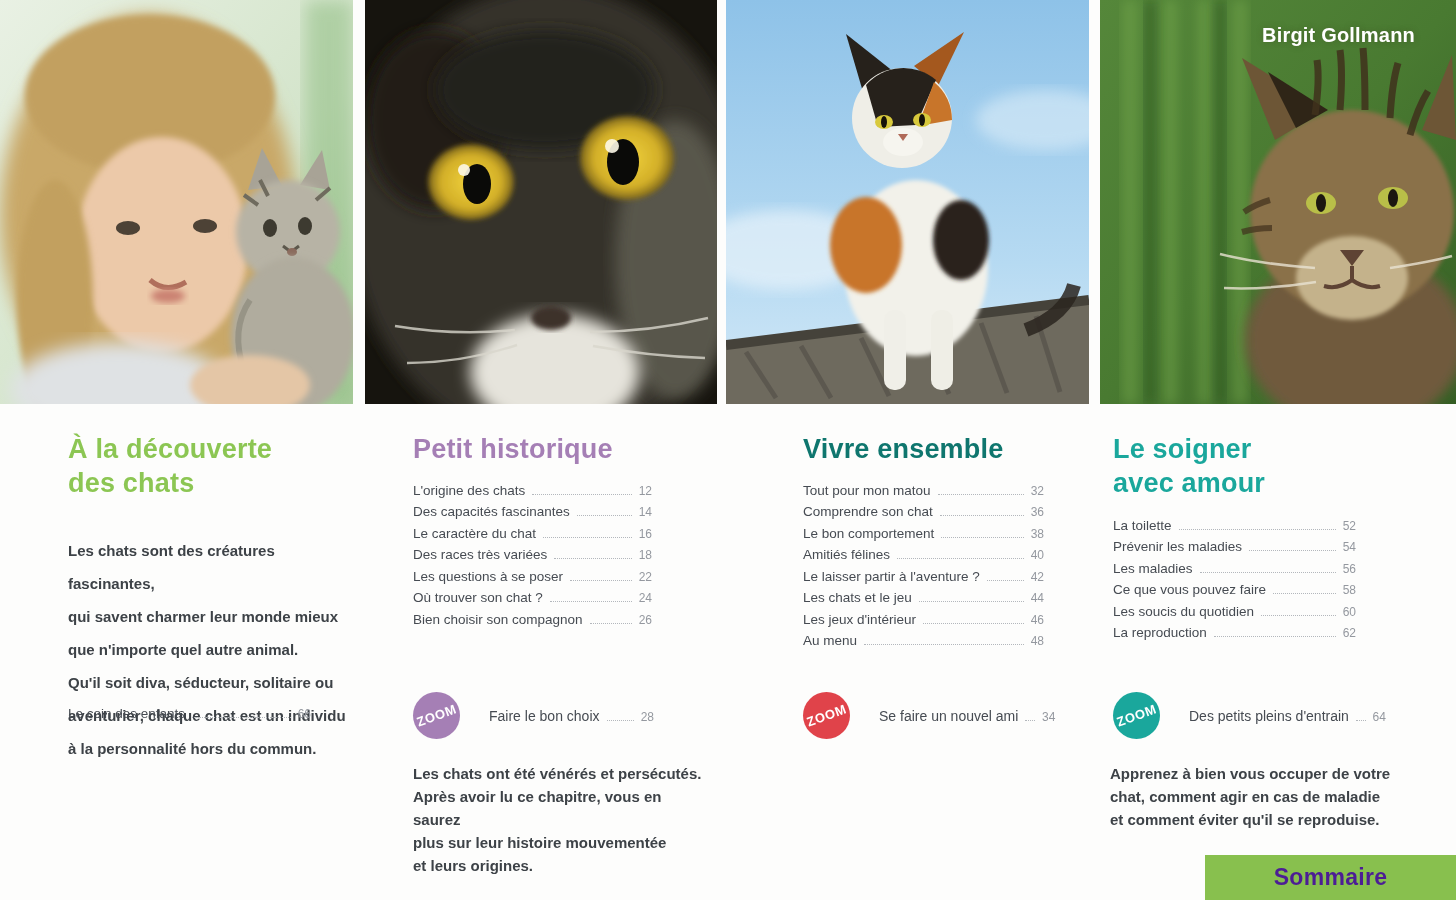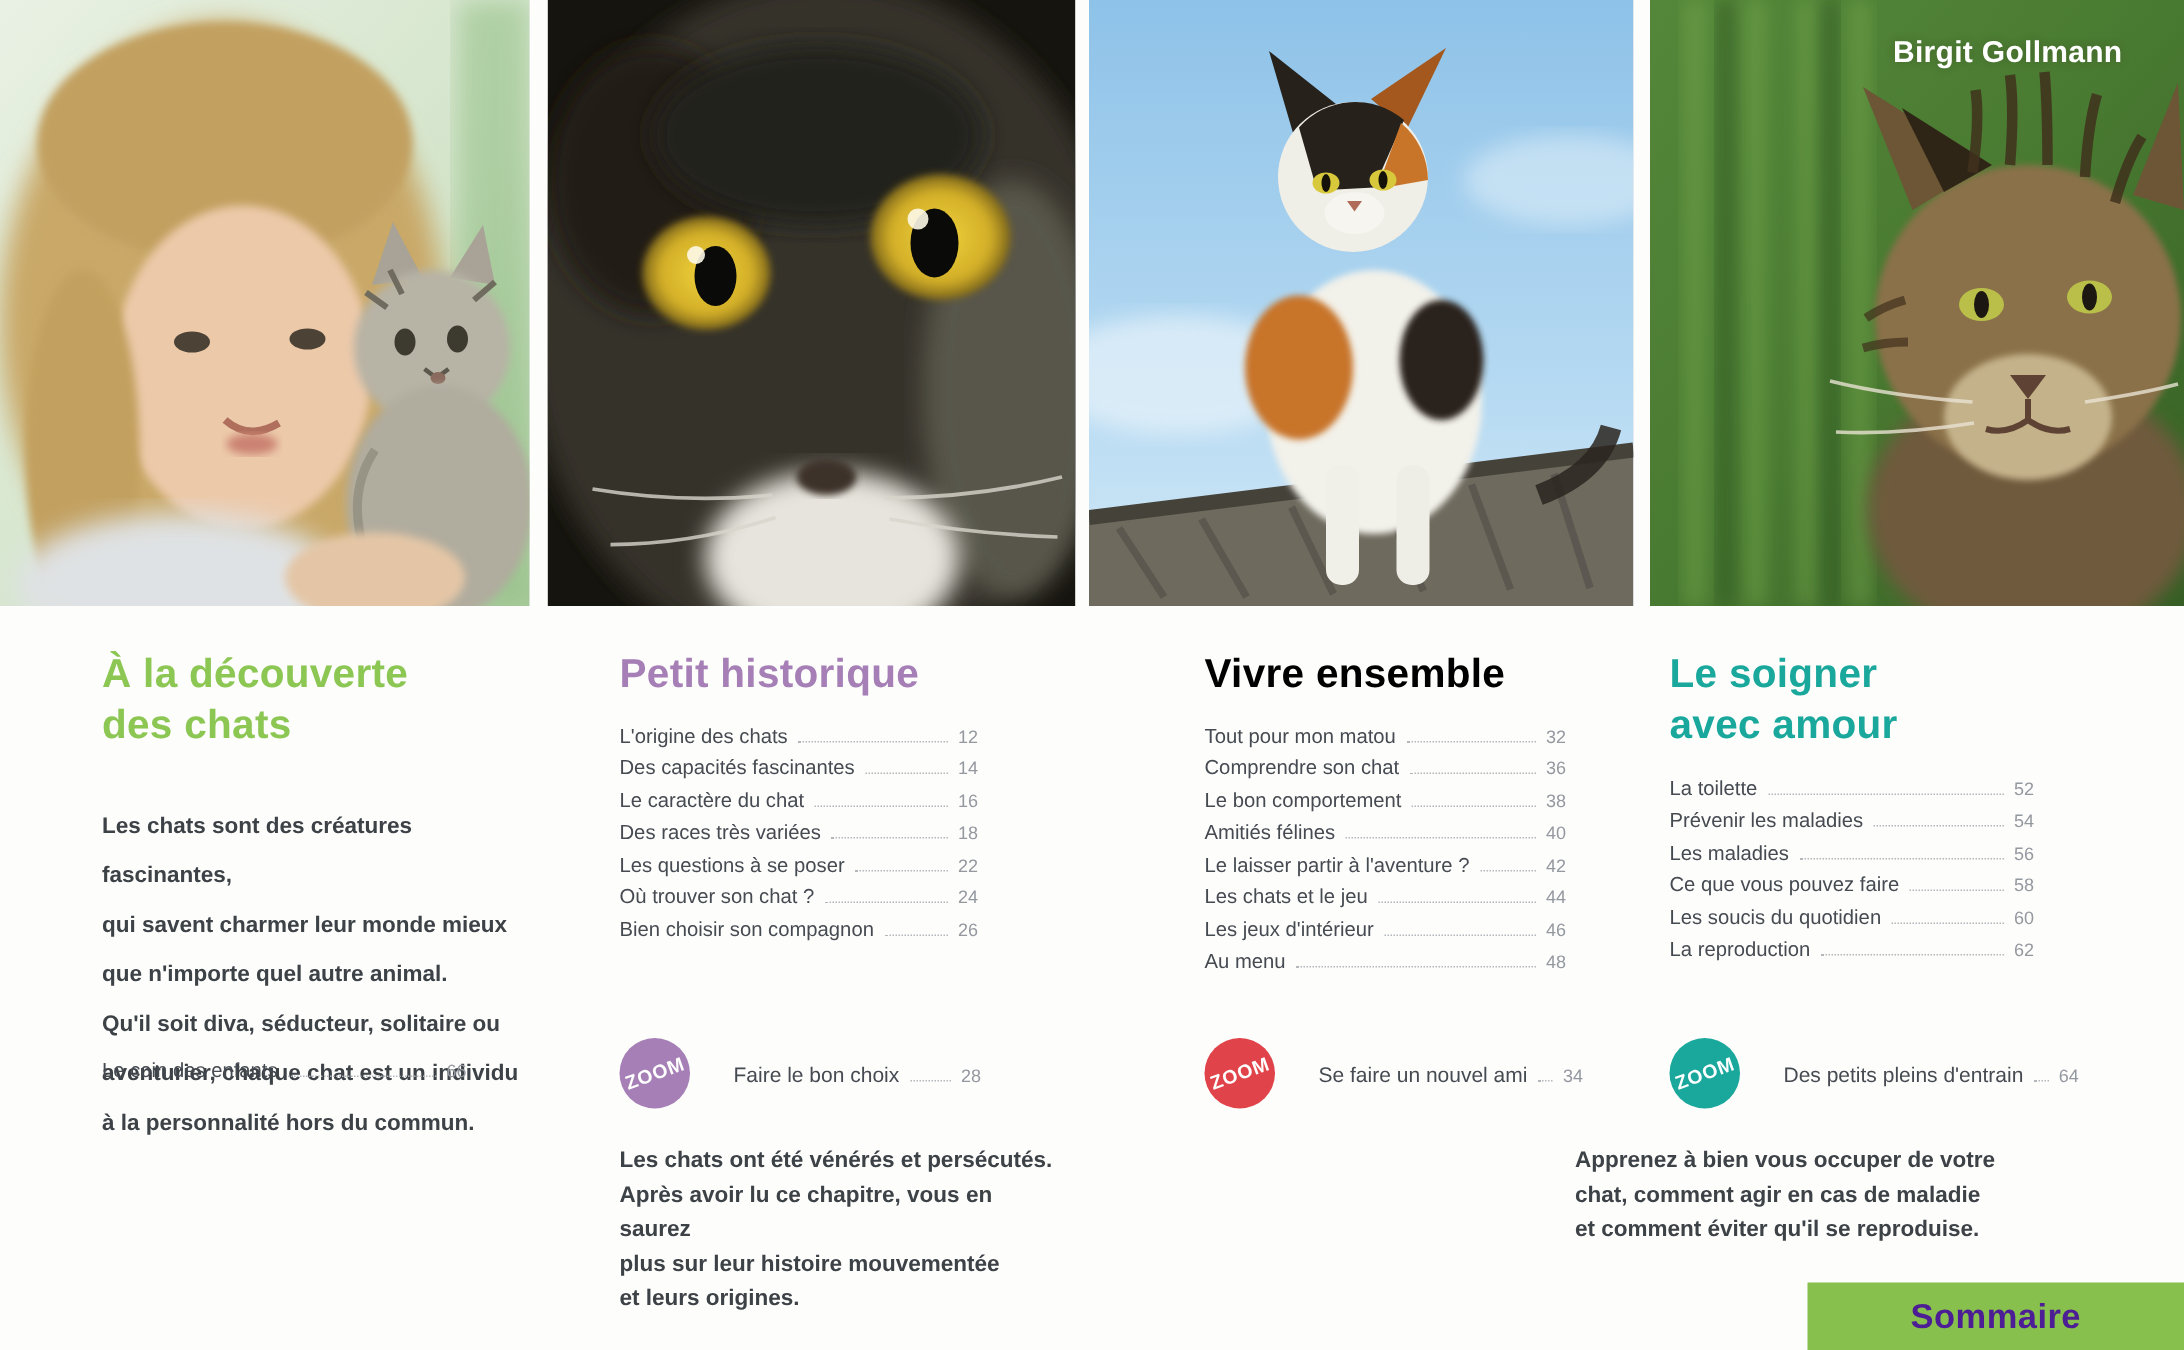--- a/index.html
+++ b/index.html
@@ -49,21 +49,21 @@
                 color:#fff; font-weight:bold; font-size:13px; letter-spacing:.5px;
                 transform:rotate(0deg); }
   .zoom-badge span { display:block; transform:rotate(-20deg); }
   .zoom-label-wrap { display:flex; align-items:baseline; flex:1; margin-left:29px; font-size:14px; }
 
   
   .desc { position:absolute; top:762px; font-size:15px; font-weight:bold; line-height:23px;
           color:#3d4247; white-space:pre-line; }
   .d2 { left:413px; width:300px; }
   .d3 { left:803px; width:300px; }
-  .d4 { left:1050px; width:310px; }
+  .d4 { left:1110px; width:310px; }
 
   
   .banner { position:absolute; left:1205px; top:855px; width:251px; height:45px;
             display:flex; align-items:center; justify-content:center;
             font-size:23px; font-weight:bold; letter-spacing:.3px; }
 </style>
 </head>
 <body>
 
 <div class="page">
@@ -269,21 +269,21 @@
       <span class="toc-page">24</span>
     </div>
     <div class="toc-row">
       <span class="toc-label">Bien choisir son compagnon</span>
       <span class="leader"></span>
       <span class="toc-page">26</span>
     </div>
   </section>
 
   <section class="col col3">
-    <h2 class="sec-title" style="color: #000000;">Vivre ensemble</h2>
+    <h2 class="sec-title" style="color: #0f766e;">Vivre ensemble</h2>
     <div class="toc-row">
       <span class="toc-label">Tout pour mon matou</span>
       <span class="leader"></span>
       <span class="toc-page">32</span>
     </div>
     <div class="toc-row">
       <span class="toc-label">Comprendre son chat</span>
       <span class="leader"></span>
       <span class="toc-page">36</span>
     </div>

